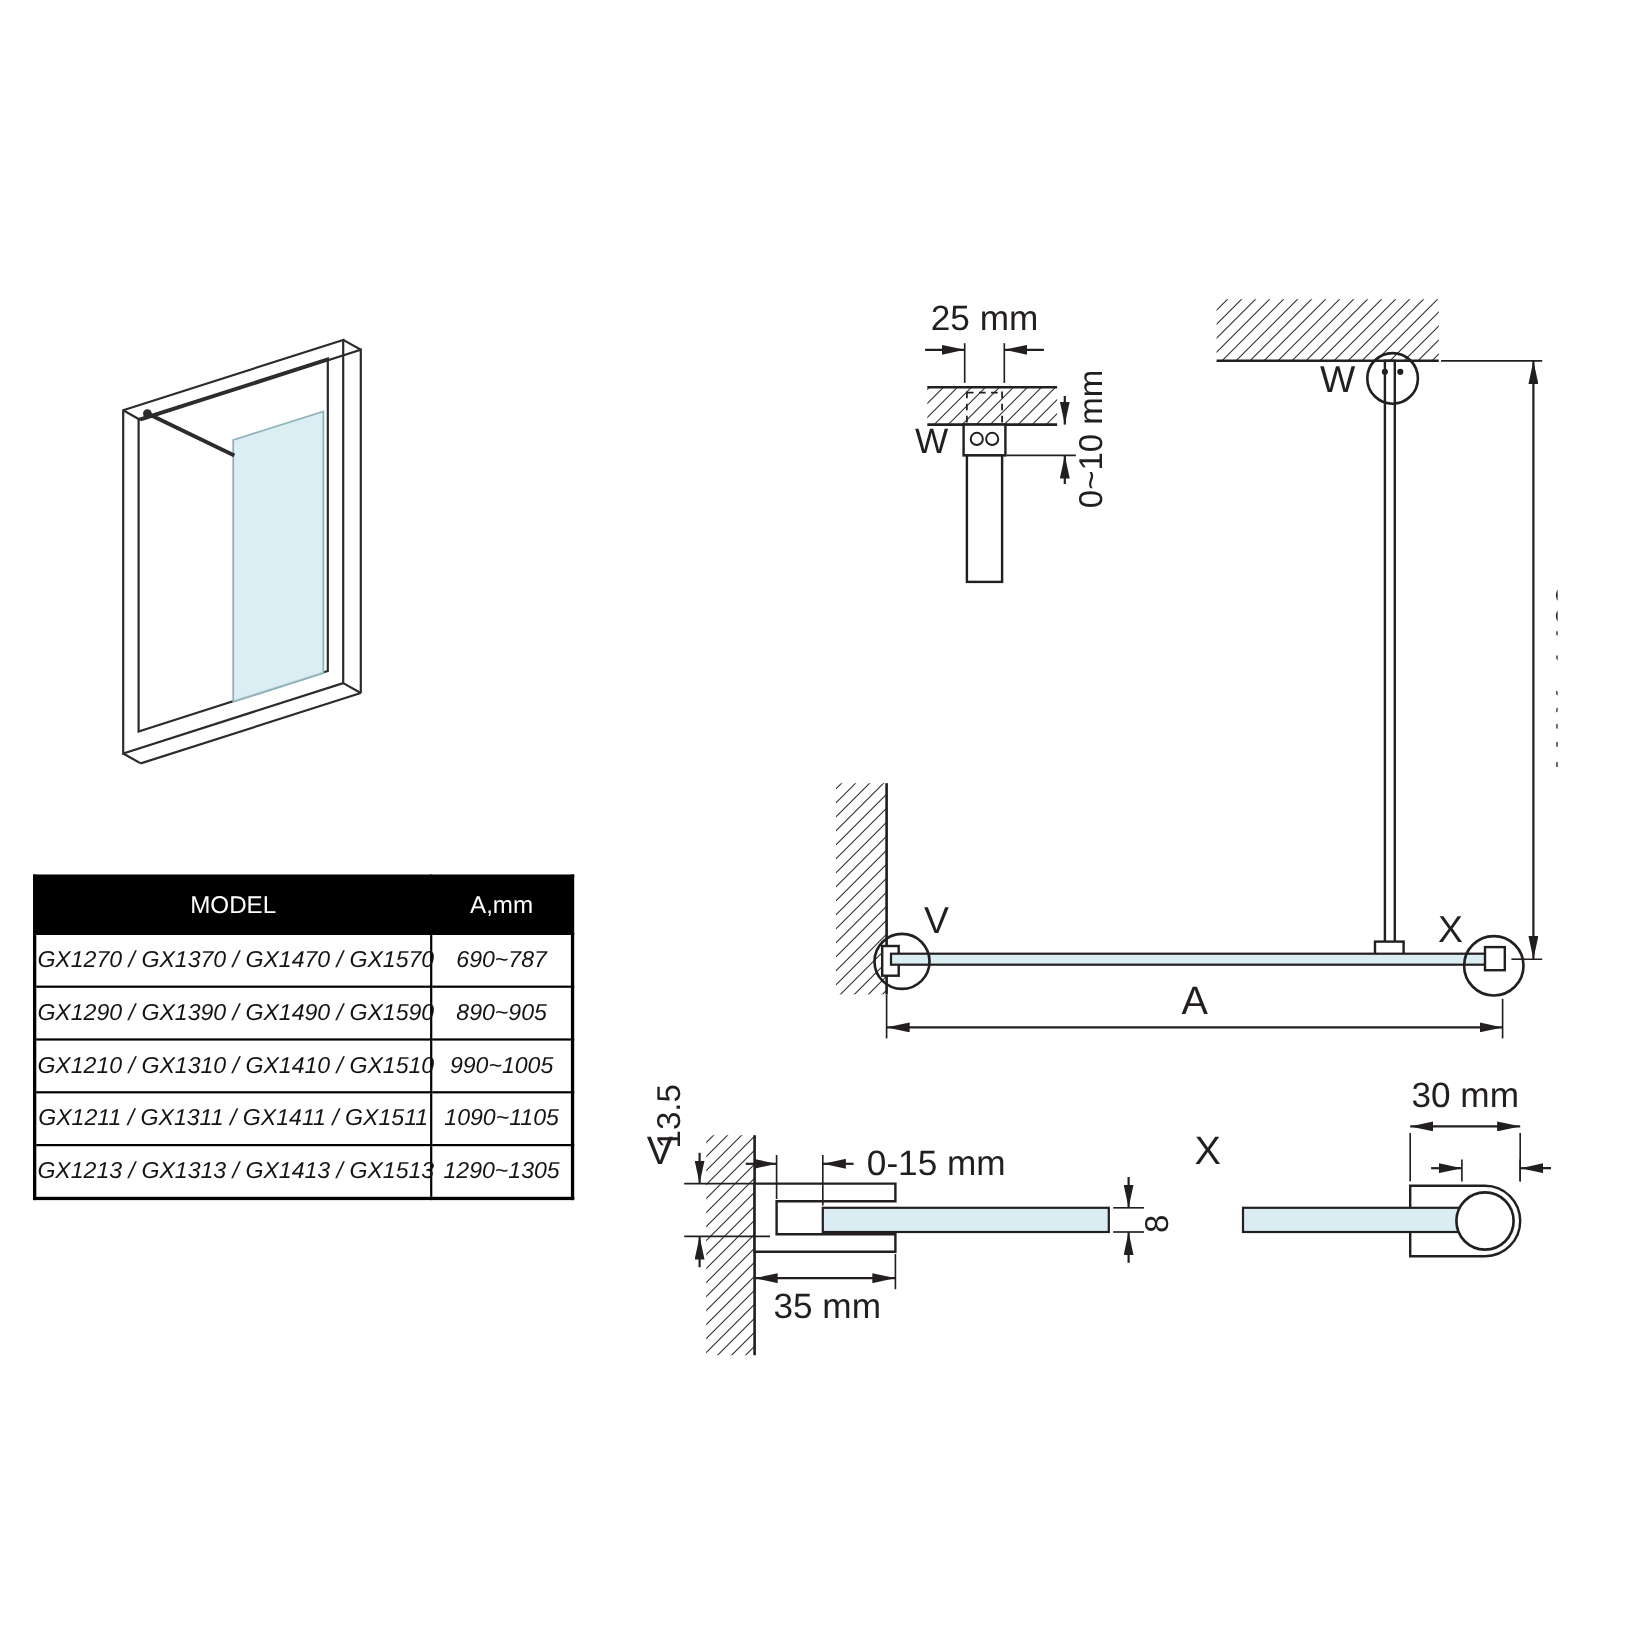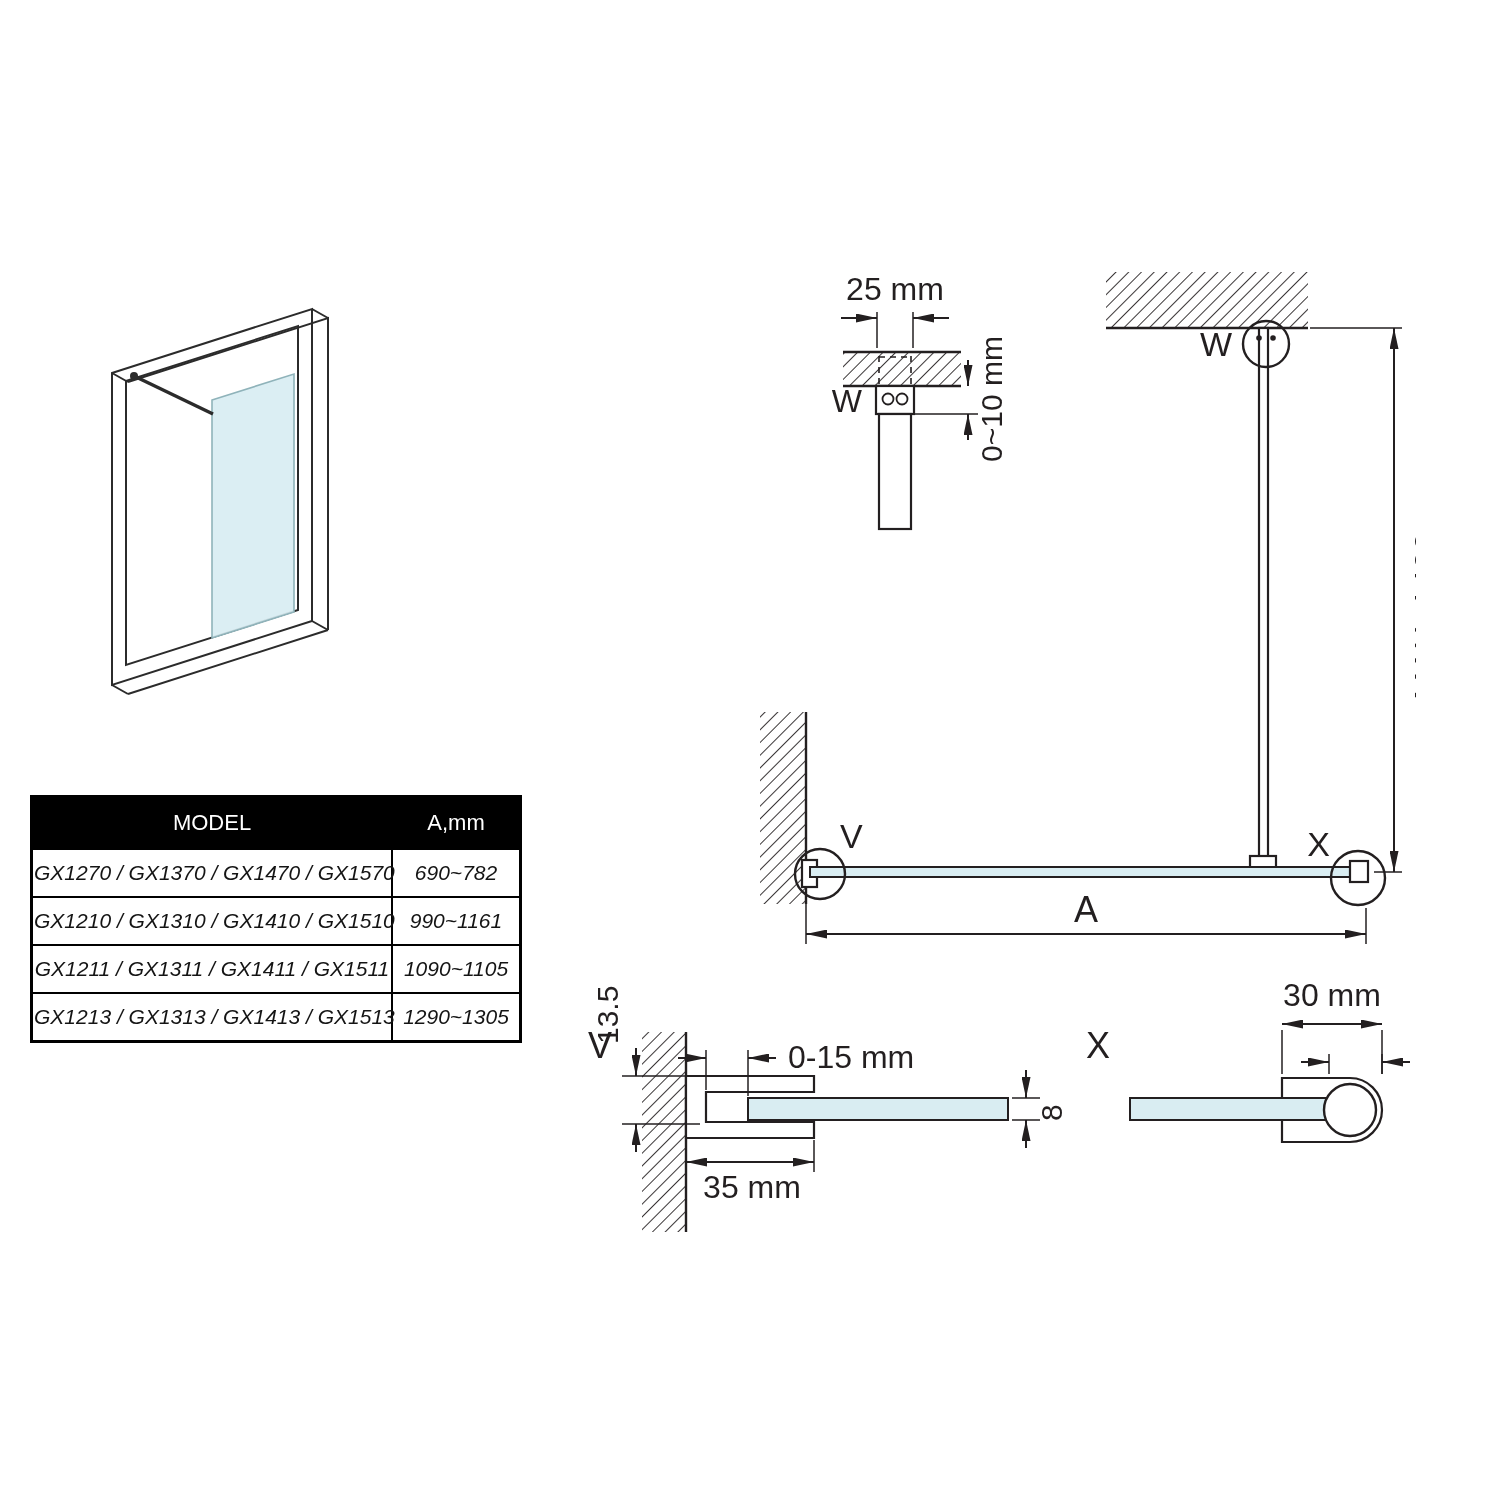--- a/index.html
+++ b/index.html
@@ -154,25 +154,29 @@
   <table class="model-table">
     <thead>
       <tr>
         <th>MODEL</th>
         <th>A,mm</th>
       </tr>
     </thead>
     <tbody>
       <tr>
         <td>GX1270 / GX1370 / GX1470 / GX1570</td>
-        <td>690~782</td>
+        <td>690~787</td>
+      </tr>
+      <tr>
+        <td>GX1290 / GX1390 / GX1490 / GX1590</td>
+        <td>890~905</td>
       </tr>
       <tr>
         <td>GX1210 / GX1310 / GX1410 / GX1510</td>
-        <td>990~1161</td>
+        <td>990~1005</td>
       </tr>
       <tr>
         <td>GX1211 / GX1311 / GX1411 / GX1511</td>
         <td>1090~1105</td>
       </tr>
       <tr>
         <td>GX1213 / GX1313 / GX1413 / GX1513</td>
         <td>1290~1305</td>
       </tr>
     </tbody>

